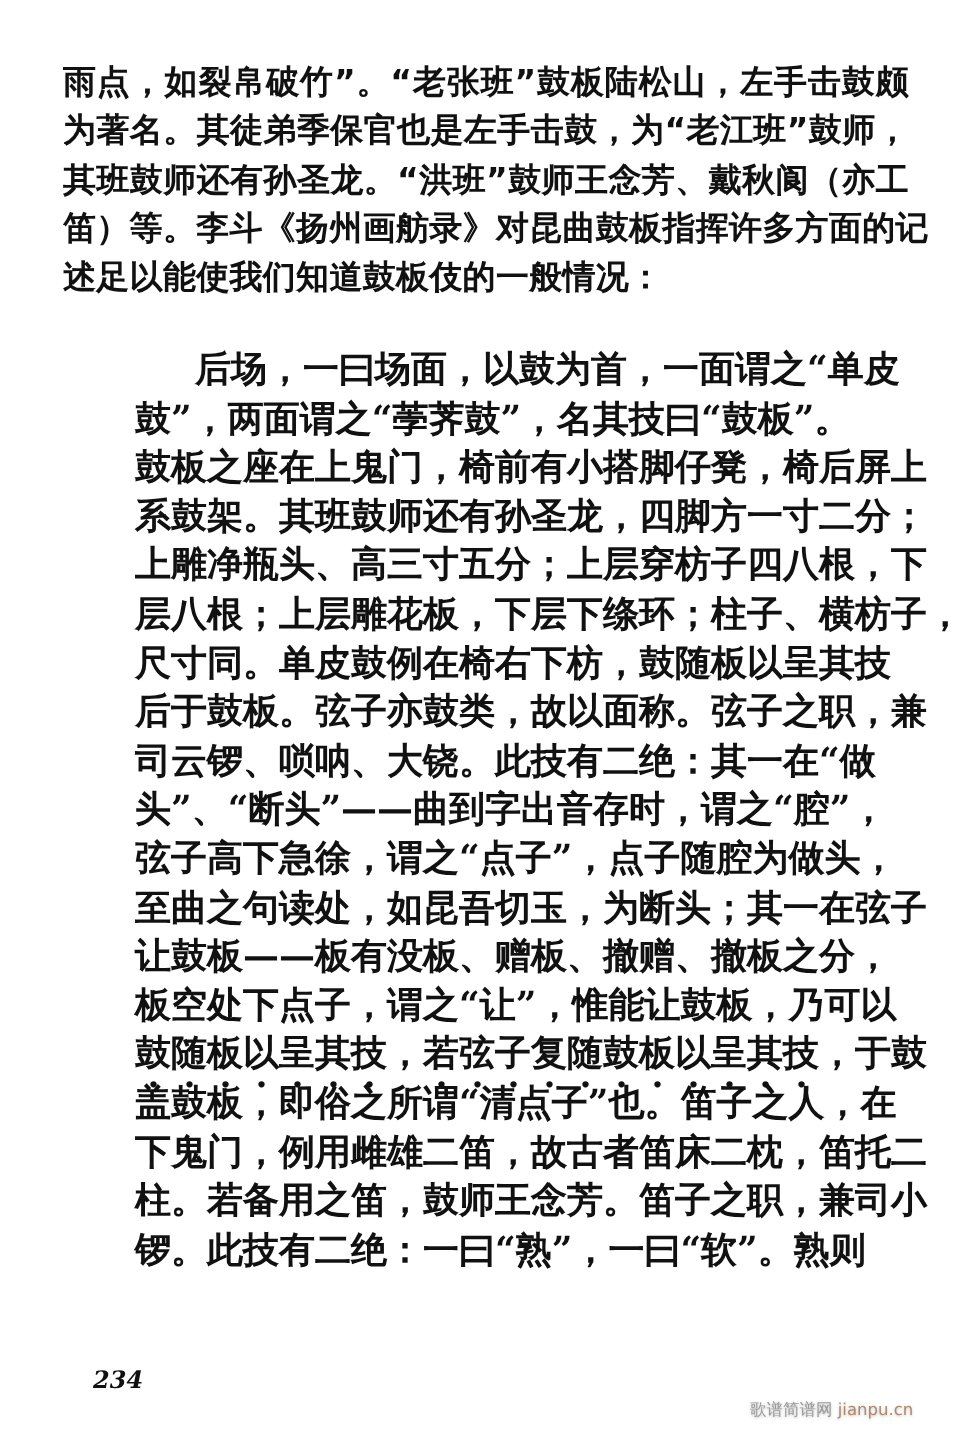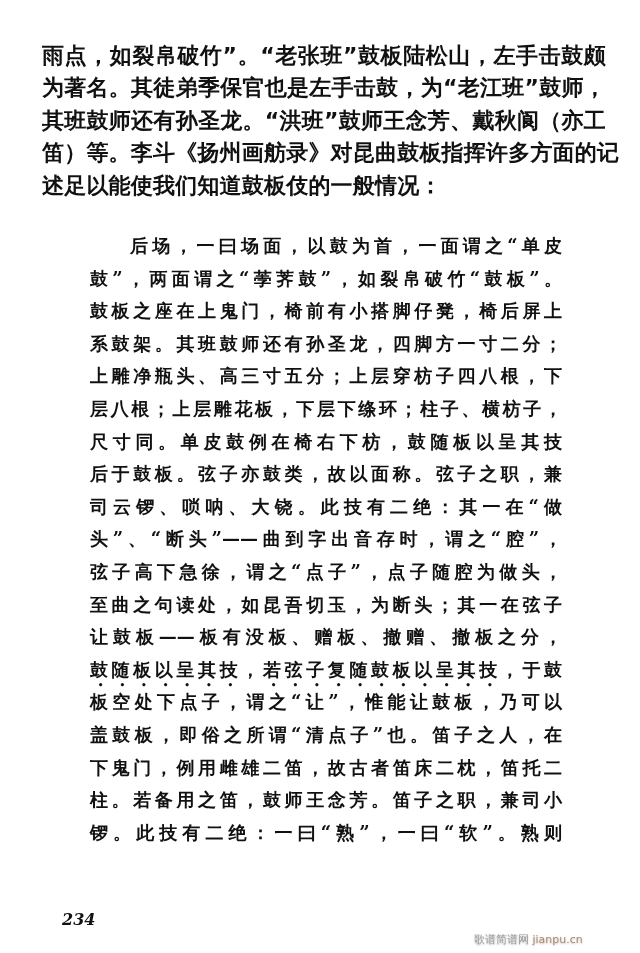--- a/index.html
+++ b/index.html
@@ -17,65 +17,65 @@
     .para-main .line {
       height: 32.4px; line-height: 32.4px; font-size: 22px; white-space: nowrap;
       letter-spacing: 0.2px; text-align: justify; text-align-last: justify;
     }
     .quote {
       position: absolute; left: 90px; top: 230px; width: 472px;
       font-family: "DejaVu Serif", "Liberation Serif", serif;
       font-weight: bold;
     }
     .quote .line {
-      height: 32.6px; line-height: 32.6px; font-size: 18px; white-space: nowrap;
+      height: 32.6px; line-height: 32.6px; font-size: 24px; white-space: nowrap;
       text-align: justify; text-align-last: justify; position: relative;
     }
     .quote .line.first { padding-left: 40px; }
     .emph { text-emphasis: dot; text-emphasis-position: under; -webkit-text-emphasis: dot; -webkit-text-emphasis-position: under; }
     .page-number {
       position: absolute; left: 62px; top: 910px; font-size: 16px; font-weight: bold; font-style: italic;
       font-family: "DejaVu Serif", "Liberation Serif", serif;
     }
     .watermark {
-      position: absolute; left: 474px; top: 932px; font-size: 11px; color: #9a9a9a;
+      position: absolute; left: 500px; top: 932px; font-size: 11px; color: #9a9a9a;
       font-family: "DejaVu Sans", "Liberation Sans", sans-serif;
       text-shadow: 0 1px 2px #bbbbbb;
     }
     .watermark .url { color: #b08a6a; }
   </style>
 </head>
 <body>
 
 <div class="page">
 
   <div class="para-main">
     <div class="line">雨点，如裂帛破竹”。“老张班”鼓板陆松山，左手击鼓颇</div>
     <div class="line">为著名。其徒弟季保官也是左手击鼓，为“老江班”鼓师，</div>
     <div class="line">其班鼓师还有孙圣龙。“洪班”鼓师王念芳、戴秋阆（亦工</div>
     <div class="line">笛）等。李斗《扬州画舫录》对昆曲鼓板指挥许多方面的记</div>
     <div class="line" style="text-align:center;text-align-last:left;">述足以能使我们知道鼓板伎的一般情况：</div>
   </div>
 
   <div class="quote">
     <div class="line first">后场，一曰场面，以鼓为首，一面谓之“单皮</div>
-    <div class="line">鼓”，两面谓之“荸荠鼓”，如裂帛破竹“鼓板”。</div>
+    <div class="line">鼓”，两面谓之“荸荠鼓”，名其技曰“鼓板”。</div>
     <div class="line">鼓板之座在上鬼门，椅前有小搭脚仔凳，椅后屏上</div>
     <div class="line">系鼓架。其班鼓师还有孙圣龙，四脚方一寸二分；</div>
     <div class="line">上雕净瓶头、高三寸五分；上层穿枋子四八根，下</div>
     <div class="line">层八根；上层雕花板，下层下绦环；柱子、横枋子，</div>
     <div class="line">尺寸同。单皮鼓例在椅右下枋，鼓随板以呈其技</div>
     <div class="line">后于鼓板。弦子亦鼓类，故以面称。弦子之职，兼</div>
     <div class="line">司云锣、唢呐、大铙。此技有二绝：其一在“做</div>
     <div class="line">头”、“断头”——曲到字出音存时，谓之“腔”，</div>
     <div class="line">弦子高下急徐，谓之“点子”，点子随腔为做头，</div>
     <div class="line">至曲之句读处，如昆吾切玉，为断头；其一在弦子</div>
     <div class="line">让鼓板——板有没板、赠板、撤赠、撤板之分，</div>
+    <div class="line">板空处下点子，谓之“让”，惟能让鼓板，乃可以</div>
     <div class="line"><span class="emph">鼓随板以呈其技</span><span>，</span><span class="emph">若弦子复随鼓板以呈其技</span><span>，于鼓</span></div>
-    <div class="line">板空处下点子，谓之“让”，惟能让鼓板，乃可以</div>
     <div class="line">盖鼓板，即俗之所谓“清点子”也。笛子之人，在</div>
     <div class="line">下鬼门，例用雌雄二笛，故古者笛床二枕，笛托二</div>
     <div class="line">柱。若备用之笛，鼓师王念芳。笛子之职，兼司小</div>
     <div class="line">锣。此技有二绝：一曰“熟”，一曰“软”。熟则</div>
   </div>
 
   <div class="page-number">234</div>
 
   <div class="watermark">
     <span>歌谱简谱网</span>

